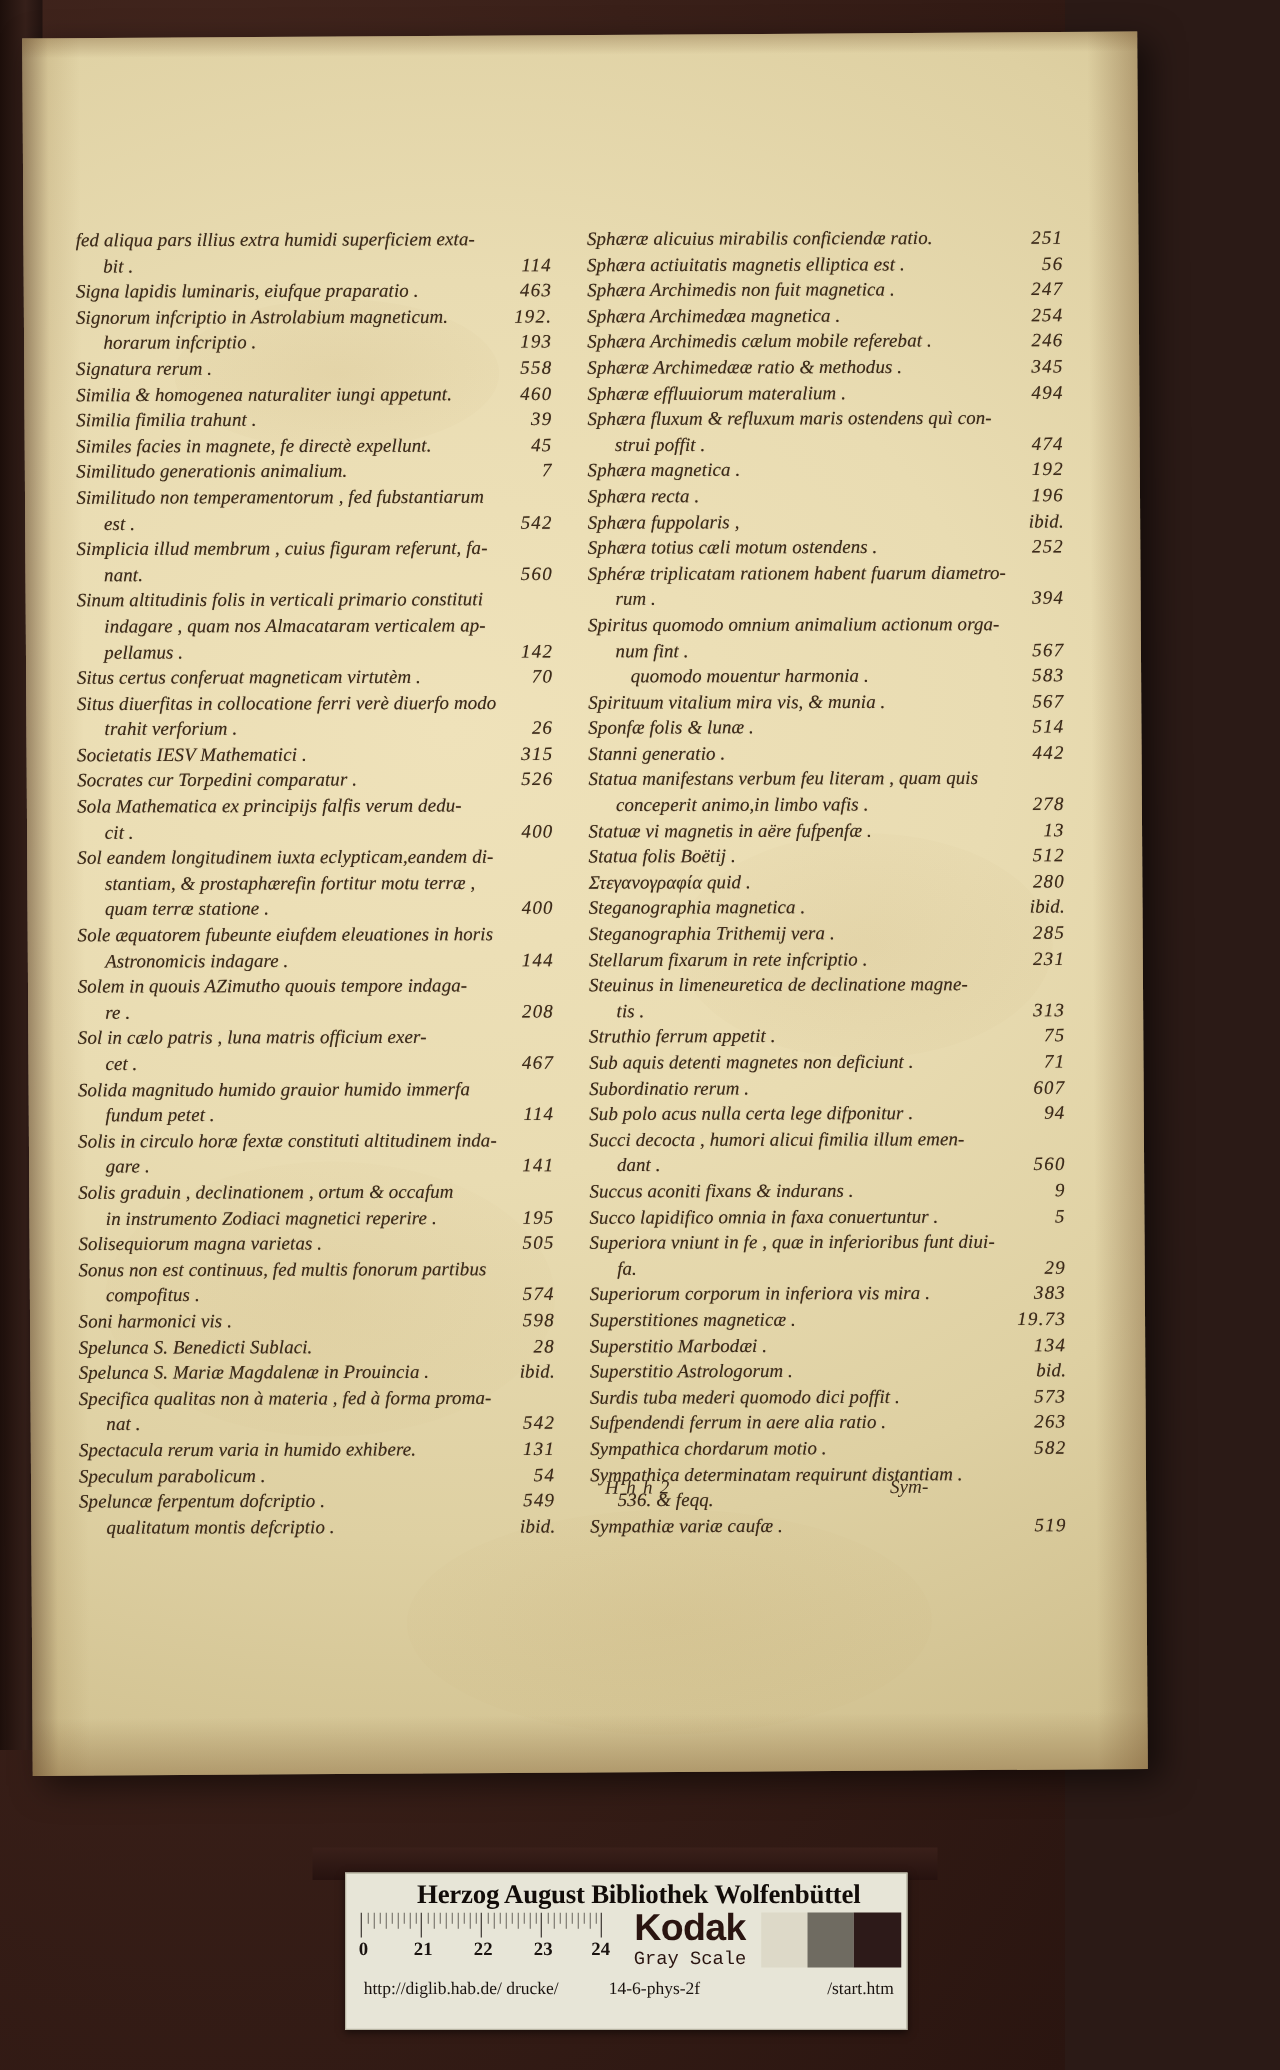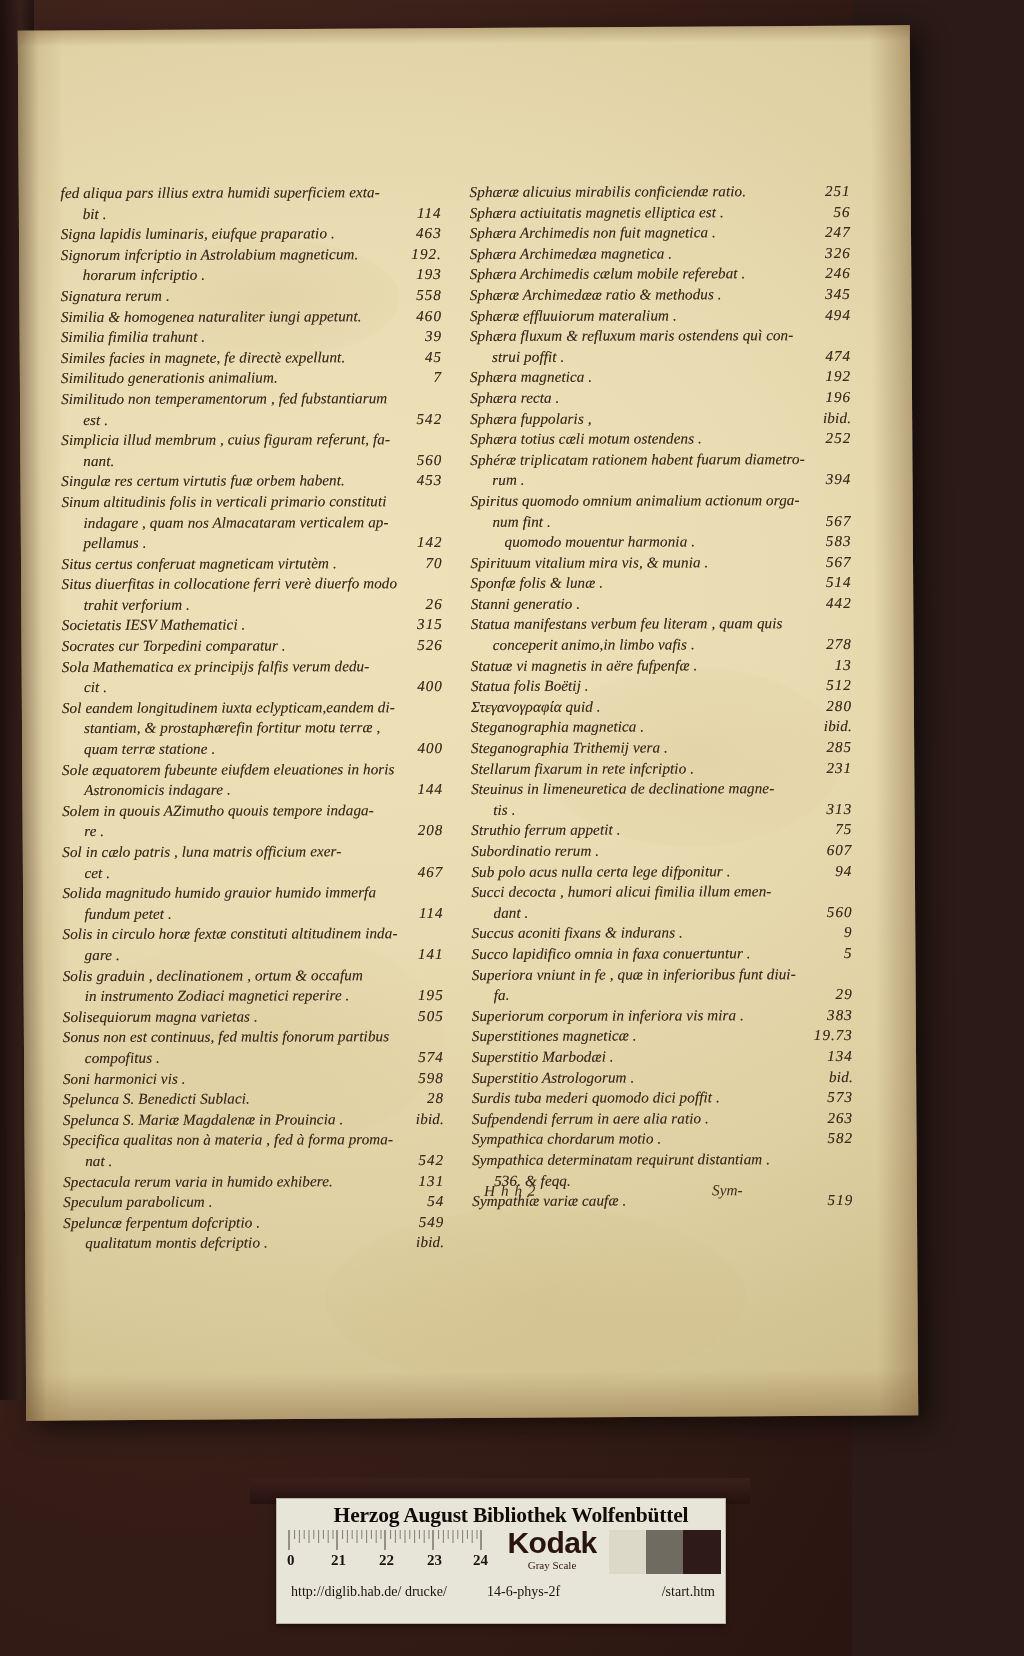--- a/index.html
+++ b/index.html
@@ -203,22 +203,22 @@
   }
   #kodak-word {
     font-family: "Liberation Sans", sans-serif;
     font-weight: bold;
     font-size: 30px;
     line-height: 30px;
     color: #2a1410;
     letter-spacing: -0.5px;
   }
   #kodak-sub {
-    font-family: Liberation Serif, serif;
-    font-size: 11px;
+    font-family: Liberation Mono, monospace;
+    font-size: 15px;
     color: #2a1410;
     margin-top: 1px;
   }
   #patches {
     position: absolute;
     right: 4px;
     top: 2px;
     display: flex;
     height: 44px;
     width: 112px;
@@ -300,23 +300,20 @@
         </p>
         <p class="entry">
           <span class="ln">Similitudo non temperamentorum , fed fubstantiarum</span>
           <span class="ln cont">est .<span class="pg">542</span></span>
         </p>
         <p class="entry">
           <span class="ln">Simplicia illud membrum , cuius figuram referunt, fa-</span>
           <span class="ln cont">nant.<span class="pg">560</span></span>
         </p>
         <p class="entry">
-          <span class="ln">Singulæ res certum virtutis fuæ orbem habent.<span class="pg">453</span></span>
-        </p>
-        <p class="entry">
           <span class="ln">Sinum altitudinis folis in verticali primario constituti</span>
           <span class="ln cont">indagare , quam nos Almacataram verticalem ap-</span>
           <span class="ln cont">pellamus .<span class="pg">142</span></span>
         </p>
         <p class="entry">
           <span class="ln">Situs certus conferuat magneticam virtutèm .<span class="pg">70</span></span>
         </p>
         <p class="entry">
           <span class="ln">Situs diuerfitas in collocatione ferri verè diuerfo modo</span>
           <span class="ln cont">trahit verforium .<span class="pg">26</span></span>
@@ -397,21 +394,21 @@
         <p class="entry">
           <span class="ln">Sphæræ alicuius mirabilis conficiendæ ratio.<span class="pg">251</span></span>
         </p>
         <p class="entry">
           <span class="ln">Sphæra actiuitatis magnetis elliptica est .<span class="pg">56</span></span>
         </p>
         <p class="entry">
           <span class="ln">Sphæra Archimedis non fuit magnetica .<span class="pg">247</span></span>
         </p>
         <p class="entry">
-          <span class="ln">Sphæra Archimedæa magnetica .<span class="pg">326</span></span>
+          <span class="ln">Sphæra Archimedæa magnetica .<span class="pg">254</span></span>
         </p>
         <p class="entry">
           <span class="ln">Sphæra Archimedis cælum mobile referebat .<span class="pg">246</span></span>
         </p>
         <p class="entry">
           <span class="ln">Sphæræ Archimedææ ratio &amp; methodus .<span class="pg">345</span></span>
         </p>
         <p class="entry">
           <span class="ln">Sphæræ effluuiorum materalium .<span class="pg">494</span></span>
         </p>
@@ -472,20 +469,23 @@
         </p>
         <p class="entry">
           <span class="ln">Stellarum fixarum in rete infcriptio .<span class="pg">231</span></span>
         </p>
         <p class="entry">
           <span class="ln">Steuinus in limeneuretica de declinatione magne-</span>
           <span class="ln cont">tis .<span class="pg">313</span></span>
         </p>
         <p class="entry">
           <span class="ln">Struthio ferrum appetit .<span class="pg">75</span></span>
+        </p>
+        <p class="entry">
+          <span class="ln">Sub aquis detenti magnetes non deficiunt .<span class="pg">71</span></span>
         </p>
         <p class="entry">
           <span class="ln">Subordinatio rerum .<span class="pg">607</span></span>
         </p>
         <p class="entry">
           <span class="ln">Sub polo acus nulla certa lege difponitur .<span class="pg">94</span></span>
         </p>
         <p class="entry">
           <span class="ln">Succi decocta , humori alicui fimilia illum emen-</span>
           <span class="ln cont">dant .<span class="pg">560</span></span>

